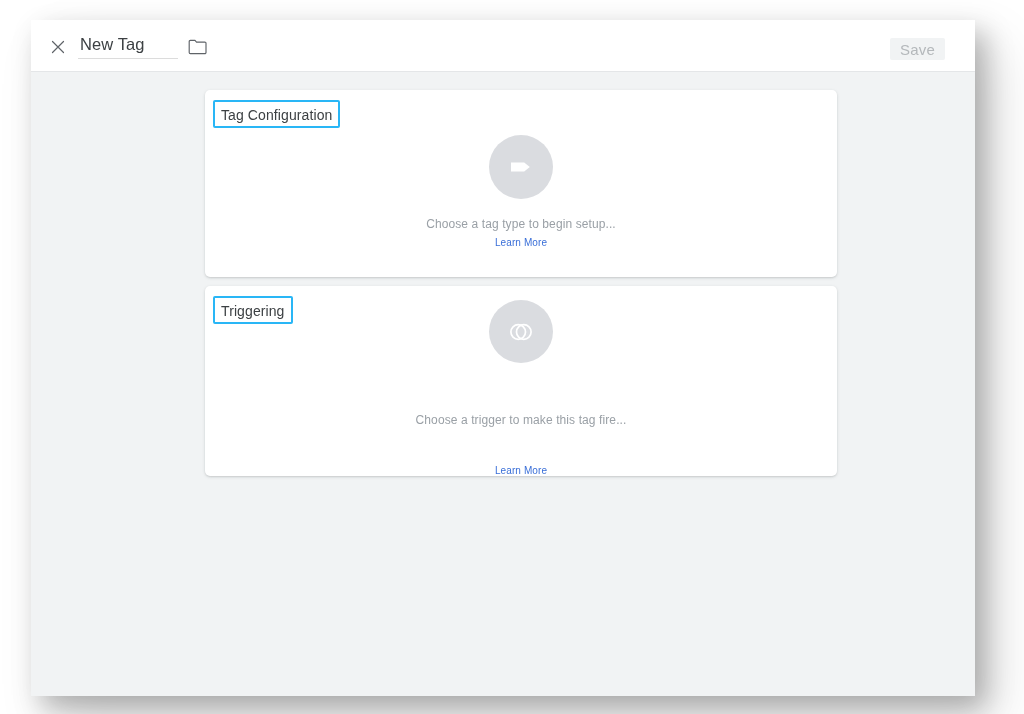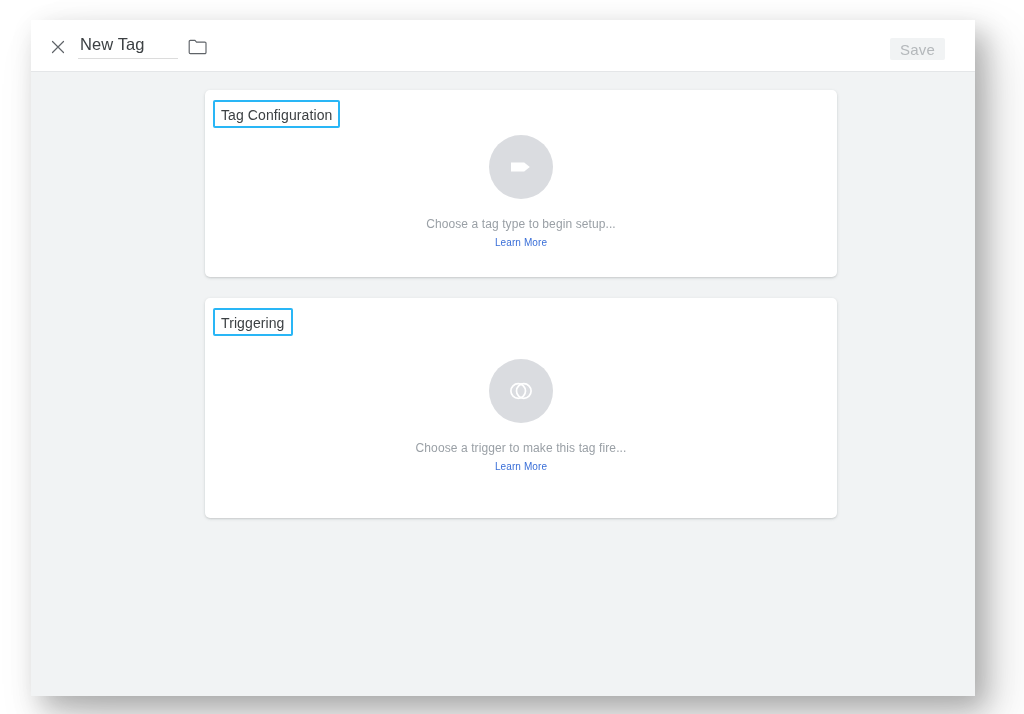--- a/index.html
+++ b/index.html
@@ -101,21 +101,21 @@
   
   .panel-card {
     position: absolute;
     left: 174px;
     width: 632px;
     background: #ffffff;
     border-radius: 5px;
     box-shadow: 0 1px 2px rgba(60,64,67,0.18), 0 1px 4px rgba(60,64,67,0.07);
   }
   #tag-configuration-card { top: 18px; height: 187px; }
-  #triggering-card        { top: 226px; height: 220px; }
+  #triggering-card        { top: 214px; height: 190px; }
 
   .section-heading {
     position: absolute;
     left: 8px;
     top: 10px;
     border: 2px solid #29b6f6;
     border-radius: 2px;
     padding: 6px 6px 3px 6px;
     font-size: 14px;
     color: #3c4043;
@@ -129,21 +129,21 @@
     left: 0;
     top: 0;
     width: 100%;
     height: 100%;
     display: flex;
     flex-direction: column;
     align-items: center;
     justify-content: center;
   }
   #tag-configuration-card .card-empty-state { padding-top: 16px; box-sizing: border-box; }
-  #triggering-card .card-empty-state        { padding-top: 14px; box-sizing: border-box; }
+  #triggering-card .card-empty-state        { padding-top: 14px; box-sizing: border-box; gap: 32px; }
 
   .empty-icon-circle {
     width: 64px;
     height: 64px;
     border-radius: 50%;
     background: #dadce0;
     display: flex;
     align-items: center;
     justify-content: center;
     margin-bottom: 18px;

